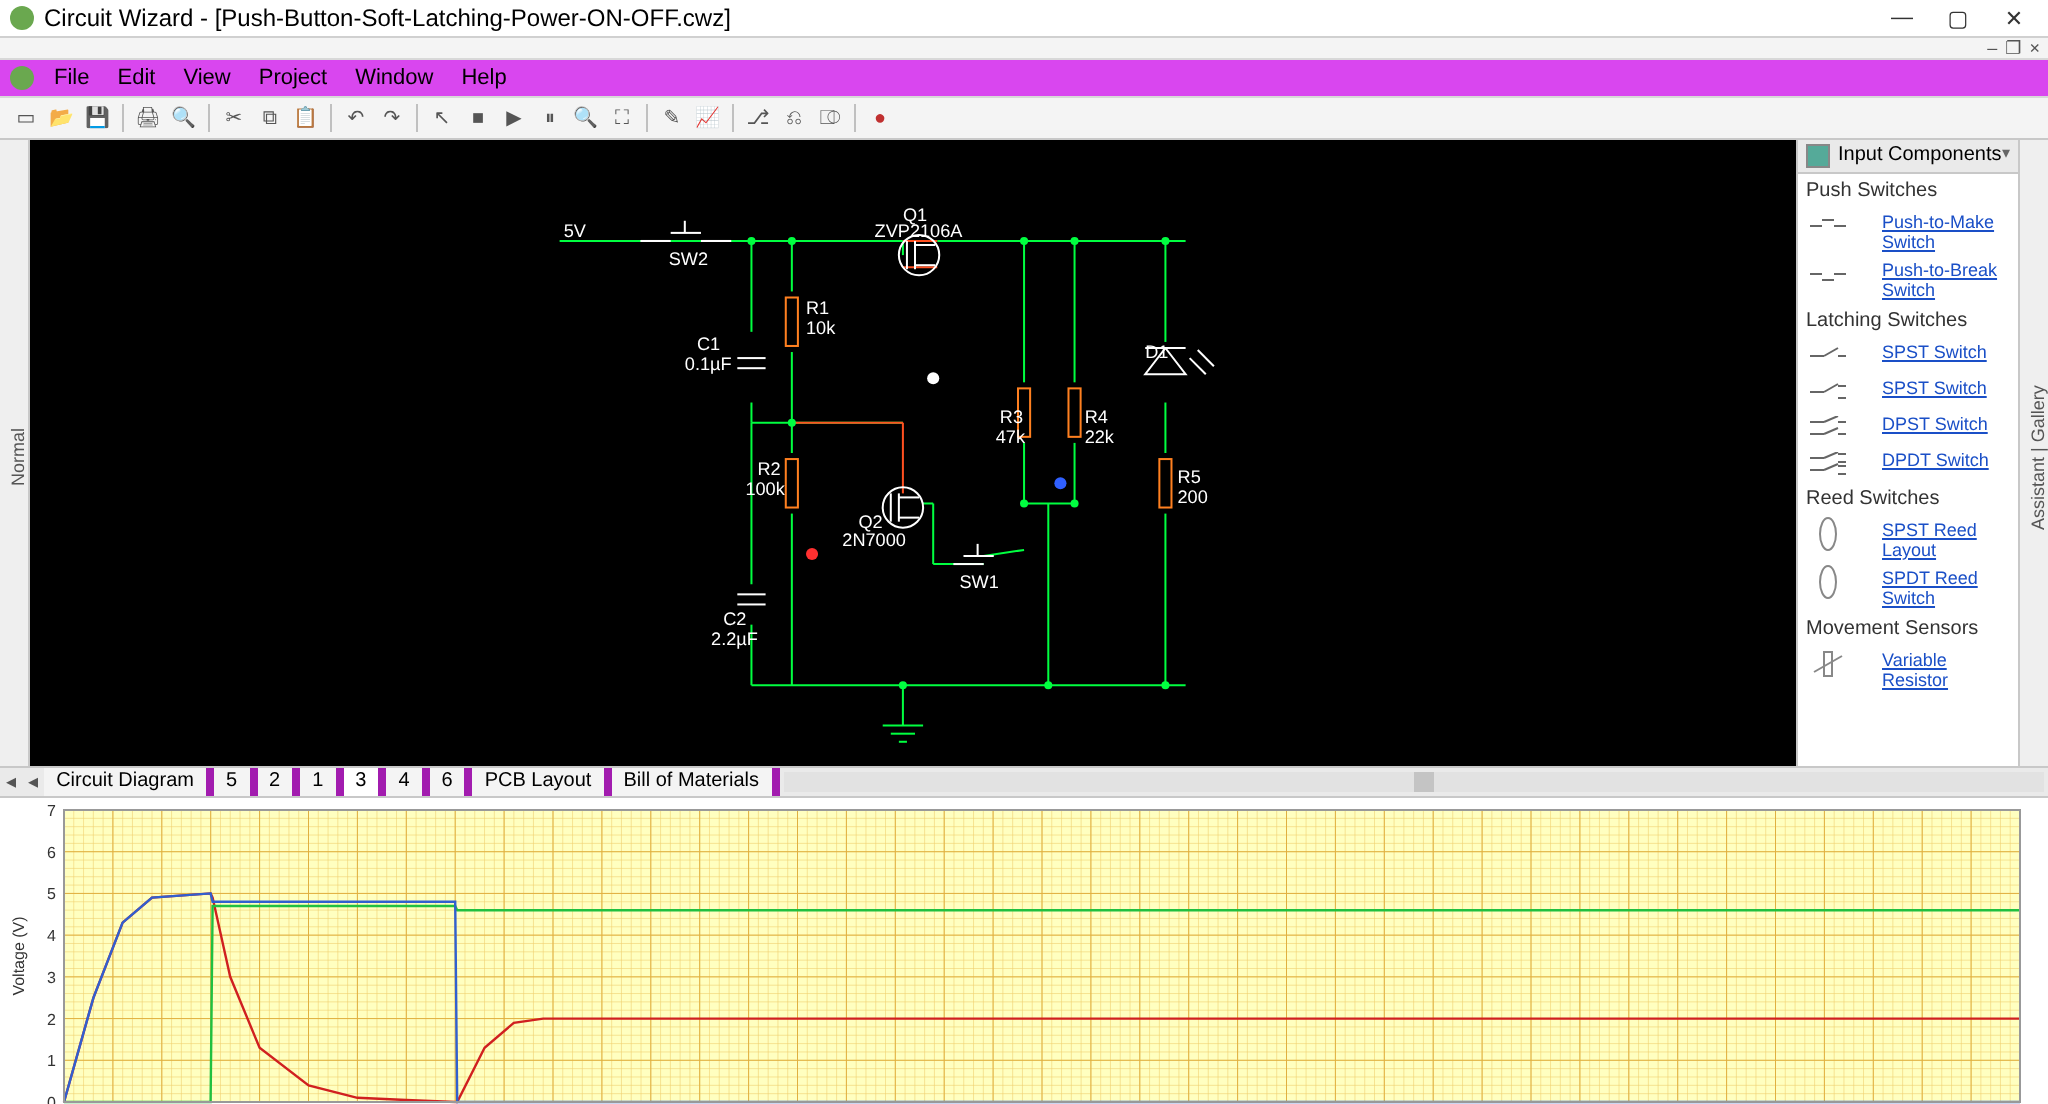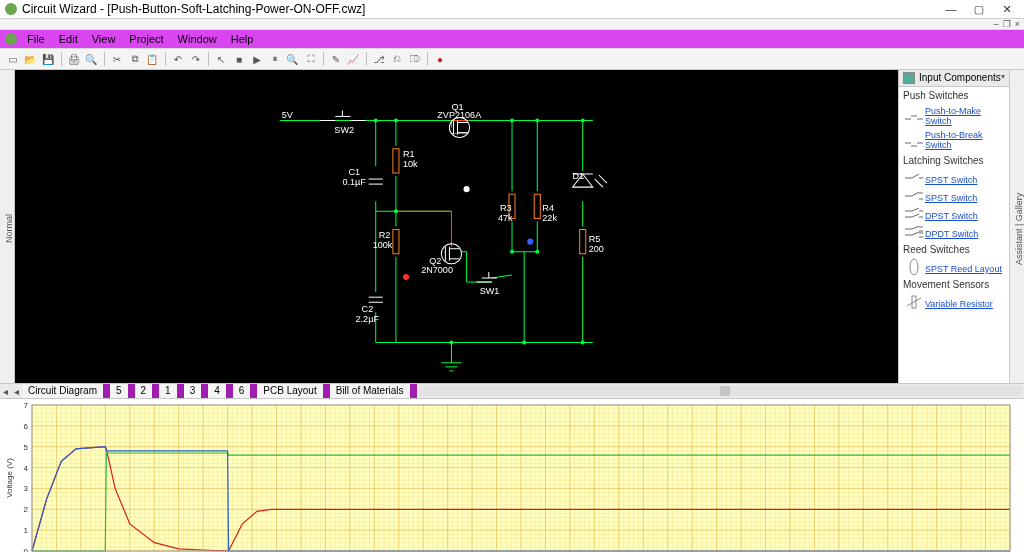--- a/index.html
+++ b/index.html
@@ -26,27 +26,27 @@
   .canvas{flex:1;background:#000;position:relative;overflow:hidden}
   .canvas svg{position:absolute;inset:0}
   .rightstrip{width:14px;background:#efefef;border-left:1px solid #c8c8c8;writing-mode:vertical-rl;text-orientation:mixed;font-size:9px;color:#555;padding-top:4px;text-align:center}
   .rightstrip span{transform:rotate(180deg);display:block}
   
   .gallery{width:110px;background:#fff;border-left:1px solid #c8c8c8;display:flex;flex-direction:column;font-size:10px;overflow:hidden}
   .gallery .gtitle{background:#eaeaea;border-bottom:1px solid #c8c8c8;padding:2px 4px;display:flex;align-items:flex-start}
   .gallery .gtitle::before{content:"";width:10px;height:10px;background:#5a9;display:inline-block;margin-right:4px;border:1px solid #888}
   .gallery .gtitle .arrow{margin-left:auto;font-size:8px;color:#666}
   .gsection{font-weight:normal;padding:3px 4px;color:#333}
-  .gitem{display:flex;align-items:flex-end;padding:2px 4px;gap:0}
+  .gitem{display:flex;align-items:flex-start;padding:2px 4px;gap:16px}
   .gitem .thumb{width:22px;height:14px;border:none;display:flex;align-items:center;justify-content:center}
   .gitem a{color:#1a4fc7;text-decoration:underline;font-size:9px}
   
   .tabs{height:14px;background:#eaeaea;border-top:1px solid #c8c8c8;display:flex;align-items:center;font-size:10px}
   .tabs .tabctl{padding:0 3px;color:#555}
-  .tabs .tab{padding:0 6px;border-right:7px solid #a21caf;background:#f4f4f4;height:14px;line-height:14px}
+  .tabs .tab{padding:0 6px;border-right:4px solid #a21caf;background:#f4f4f4;height:14px;line-height:14px}
   .tabs .tab.active{background:#fff;font-weight:normal}
   .tabs .track{flex:1;height:10px;background:#e2e2e2;margin:0 2px;position:relative}
   .tabs .thumb{position:absolute;left:50%;width:10px;height:10px;background:#c4c4c4}
   
   .graph{height:170px;background:#fff;border-top:1px solid #c8c8c8;position:relative}
   .graph svg{position:absolute;inset:0}
   
   .ctext{font-family:Arial;font-size:9px;fill:#fff}
 </style>
 </head>
@@ -344,20 +344,28 @@
         <a>DPDT Switch</a>
       </div>
     <div class="gsection">Reed Switches</div>
     <div class="gitem">
         <span class="thumb">
           <svg width="22" height="20">
             <ellipse cx="11" cy="10" rx="4" ry="8" fill="none" stroke="#888"></ellipse>
           </svg>
         </span>
         <a>SPST Reed Layout</a>
+      </div>
+    <div class="gitem">
+        <span class="thumb">
+          <svg width="22" height="20">
+            <ellipse cx="11" cy="10" rx="4" ry="8" fill="none" stroke="#888"></ellipse>
+          </svg>
+        </span>
+        <a>SPDT Reed Switch</a>
       </div>
     <div class="gsection">Movement Sensors</div>
     <div class="gitem">
         <span class="thumb">
           <svg width="22" height="16">
             <rect x="9" y="2" width="4" height="12" fill="none" stroke="#888"></rect>
             <line x1="4" y1="12" x2="18" y2="4" stroke="#888"></line>
           </svg>
         </span>
         <a>Variable Resistor</a>

